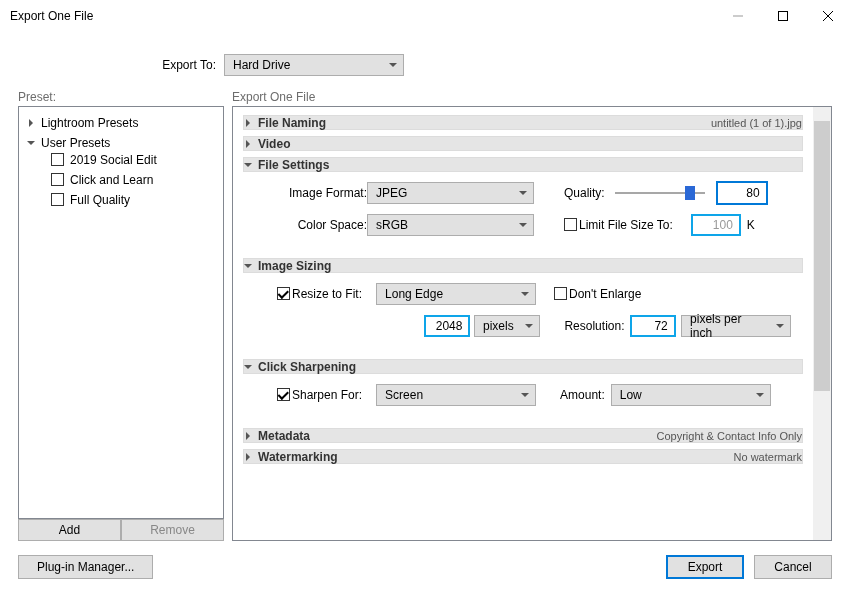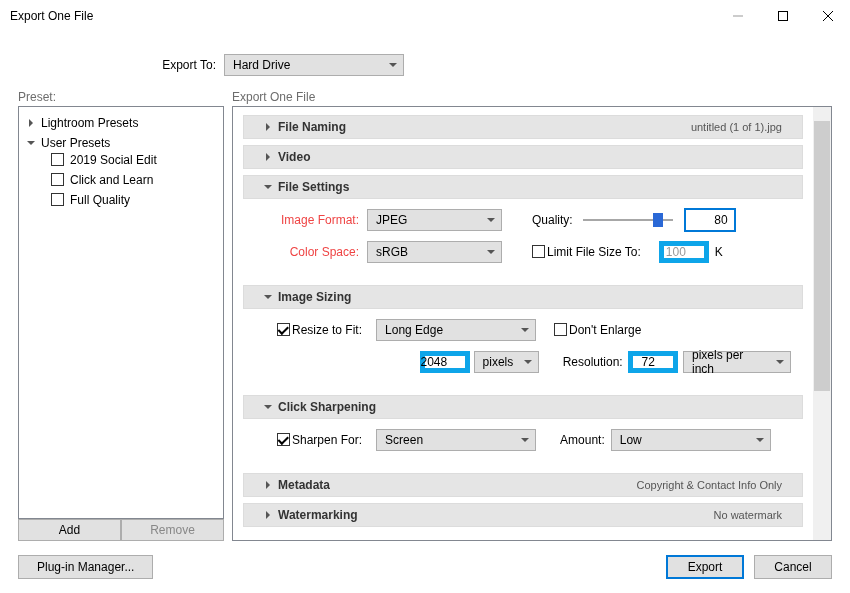--- a/index.html
+++ b/index.html
@@ -34,43 +34,43 @@
 .btn.disabled { color: #888; }
 
 .rightcol { flex: 1; display: flex; flex-direction: column; min-width: 0; }
 .rightlbl { color: #6d6d6d; margin-bottom: 2px; }
 .panels-wrap { flex: 1; border: 1px solid #828790; background: #fff; display: flex; min-height: 0; }
 .panels { flex: 1; padding: 8px 10px; overflow: hidden; }
 .scroll-track { width: 18px; background: #f0f0f0; position: relative; }
 .scroll-thumb { position: absolute; left: 1px; right: 1px; top: 14px; height: 270px; background: #cdcdcd; }
 
 .section { margin-bottom: 6px; }
-.section-head { height: 24px; background: #e5e5e5; border: 1px solid #dcdcdc; display: flex; align-items: center; padding: 0 20px; }
+.section-head { height: 15px; background: #e5e5e5; border: 1px solid #dcdcdc; display: flex; align-items: center; padding: 0 0; }
 .section-head .disclose { width: 14px; display: flex; }
 .section-head .stitle { font-weight: bold; color: #333; flex: 1; }
 .section-head .rtext { color: #555; font-size: 11px; }
 .section-body { padding: 10px 12px 16px 12px; }
 
 .row { display: flex; align-items: center; margin-bottom: 10px; }
 .row:last-child { margin-bottom: 0; }
-.rlbl { width: 112px; text-align: right; padding-right: 8px; color: #ef4444; }
-.sel { position: relative; background: #e1e1e1; border: 1px solid #adadad; height: 22px; display: flex; align-items: center; padding: 0 24px 0 8px; width: 135px; }
+.rlbl { width: 112px; text-align: right; color: #000000; }
+.sel { position: relative; background: #e1e1e1; border: 1px solid #adadad; height: 22px; display: flex; align-items: center; padding: 0 24px 0 8px; width: 167px; }
 .sel .caret { position: absolute; right: 6px; top: 50%; transform: translateY(-50%); }
 .sel.w70 { width: 70px; }
 .sel.w120 { width: 120px; }
 .sel.w160 { width: 160px; }
 .gap { width: 30px; }
 .qlbl { padding-right: 10px; }
 .slider { width: 90px; height: 20px; position: relative; }
 .slider .track { position: absolute; left: 0; right: 0; top: 9px; height: 2px; background: #a7a7a7; }
 .slider .thumb { position: absolute; top: 3px; width: 10px; height: 14px; background: #2a68d6; left: 70px; }
 .numbox { width: 50px; height: 22px; border: 1px solid #7a7a7a; background: #fff; display: flex; align-items: center; justify-content: flex-end; padding: 0 6px; }
 .numbox.focus { border: 1px solid #0078d7; outline: 1px solid #0078d7; }
 .chk-inline { display: flex; align-items: flex-start; gap: 2px; }
-.input { width: 50px; height: 22px; border: 5px solid #0ea5e9; background: #fff; display: flex; align-items: center; justify-content: flex-end; padding: 0 18px; }
+.input { width: 50px; height: 22px; border: 2px solid #0ea5e9; background: #fff; display: flex; align-items: center; justify-content: flex-end; padding: 0 6px; }
 
 .footer { display: flex; align-items: center; margin-top: 14px; gap: 10px; }
 .footer .spacer { flex: 1; }
 .mainbtn { min-width: 78px; height: 24px; border: 1px solid #adadad; background: #e1e1e1; display: flex; align-items: center; justify-content: center; padding: 0 18px; }
 .mainbtn.primary { border: 2px solid #0078d7; }
 
 svg.tri-right { width: 8px; height: 8px; }
 svg.tri-down { width: 8px; height: 8px; }
 </style>
 </head>

